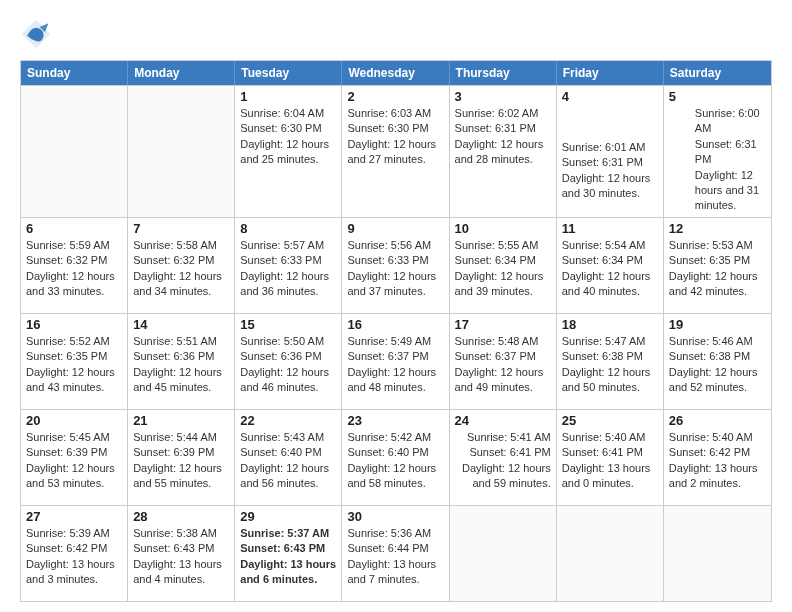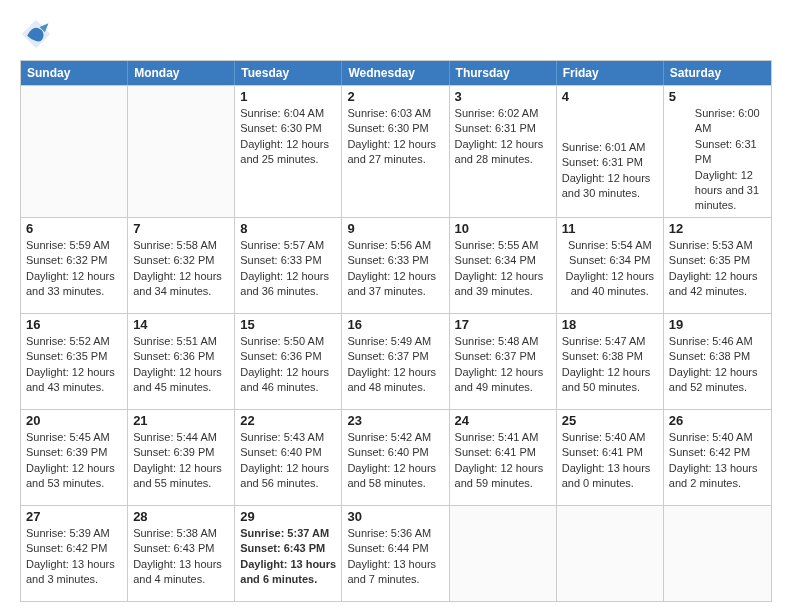--- a/index.html
+++ b/index.html
@@ -196,21 +196,21 @@
 Daylight: 12 hours and 37 minutes.</div>
           </div>
           <div class="cal-cell">
             <div class="day-num">10</div>
             <div class="day-info" style="white-space: pre-line;">Sunrise: 5:55 AM
 Sunset: 6:34 PM
 Daylight: 12 hours and 39 minutes.</div>
           </div>
           <div class="cal-cell">
             <div class="day-num">11</div>
-            <div class="day-info" style="white-space: pre-line; text-align: center;">Sunrise: 5:54 AM
+            <div class="day-info" style="white-space: pre-line;">Sunrise: 5:54 AM
 Sunset: 6:34 PM
 Daylight: 12 hours and 40 minutes.</div>
           </div>
           <div class="cal-cell">
             <div class="day-num">12</div>
             <div class="day-info" style="white-space: pre-line;">Sunrise: 5:53 AM
 Sunset: 6:35 PM
 Daylight: 12 hours and 42 minutes.</div>
           </div>
         </div>
@@ -278,21 +278,21 @@
 Daylight: 12 hours and 56 minutes.</div>
           </div>
           <div class="cal-cell">
             <div class="day-num">23</div>
             <div class="day-info" style="white-space: pre-line;">Sunrise: 5:42 AM
 Sunset: 6:40 PM
 Daylight: 12 hours and 58 minutes.</div>
           </div>
           <div class="cal-cell">
             <div class="day-num">24</div>
-            <div class="day-info" style="white-space: pre-line;">Sunrise: 5:41 AM
+            <div class="day-info" style="white-space: pre-line; text-align: right;">Sunrise: 5:41 AM
 Sunset: 6:41 PM
 Daylight: 12 hours and 59 minutes.</div>
           </div>
           <div class="cal-cell">
             <div class="day-num">25</div>
             <div class="day-info" style="white-space: pre-line;">Sunrise: 5:40 AM
 Sunset: 6:41 PM
 Daylight: 13 hours and 0 minutes.</div>
           </div>
           <div class="cal-cell">

